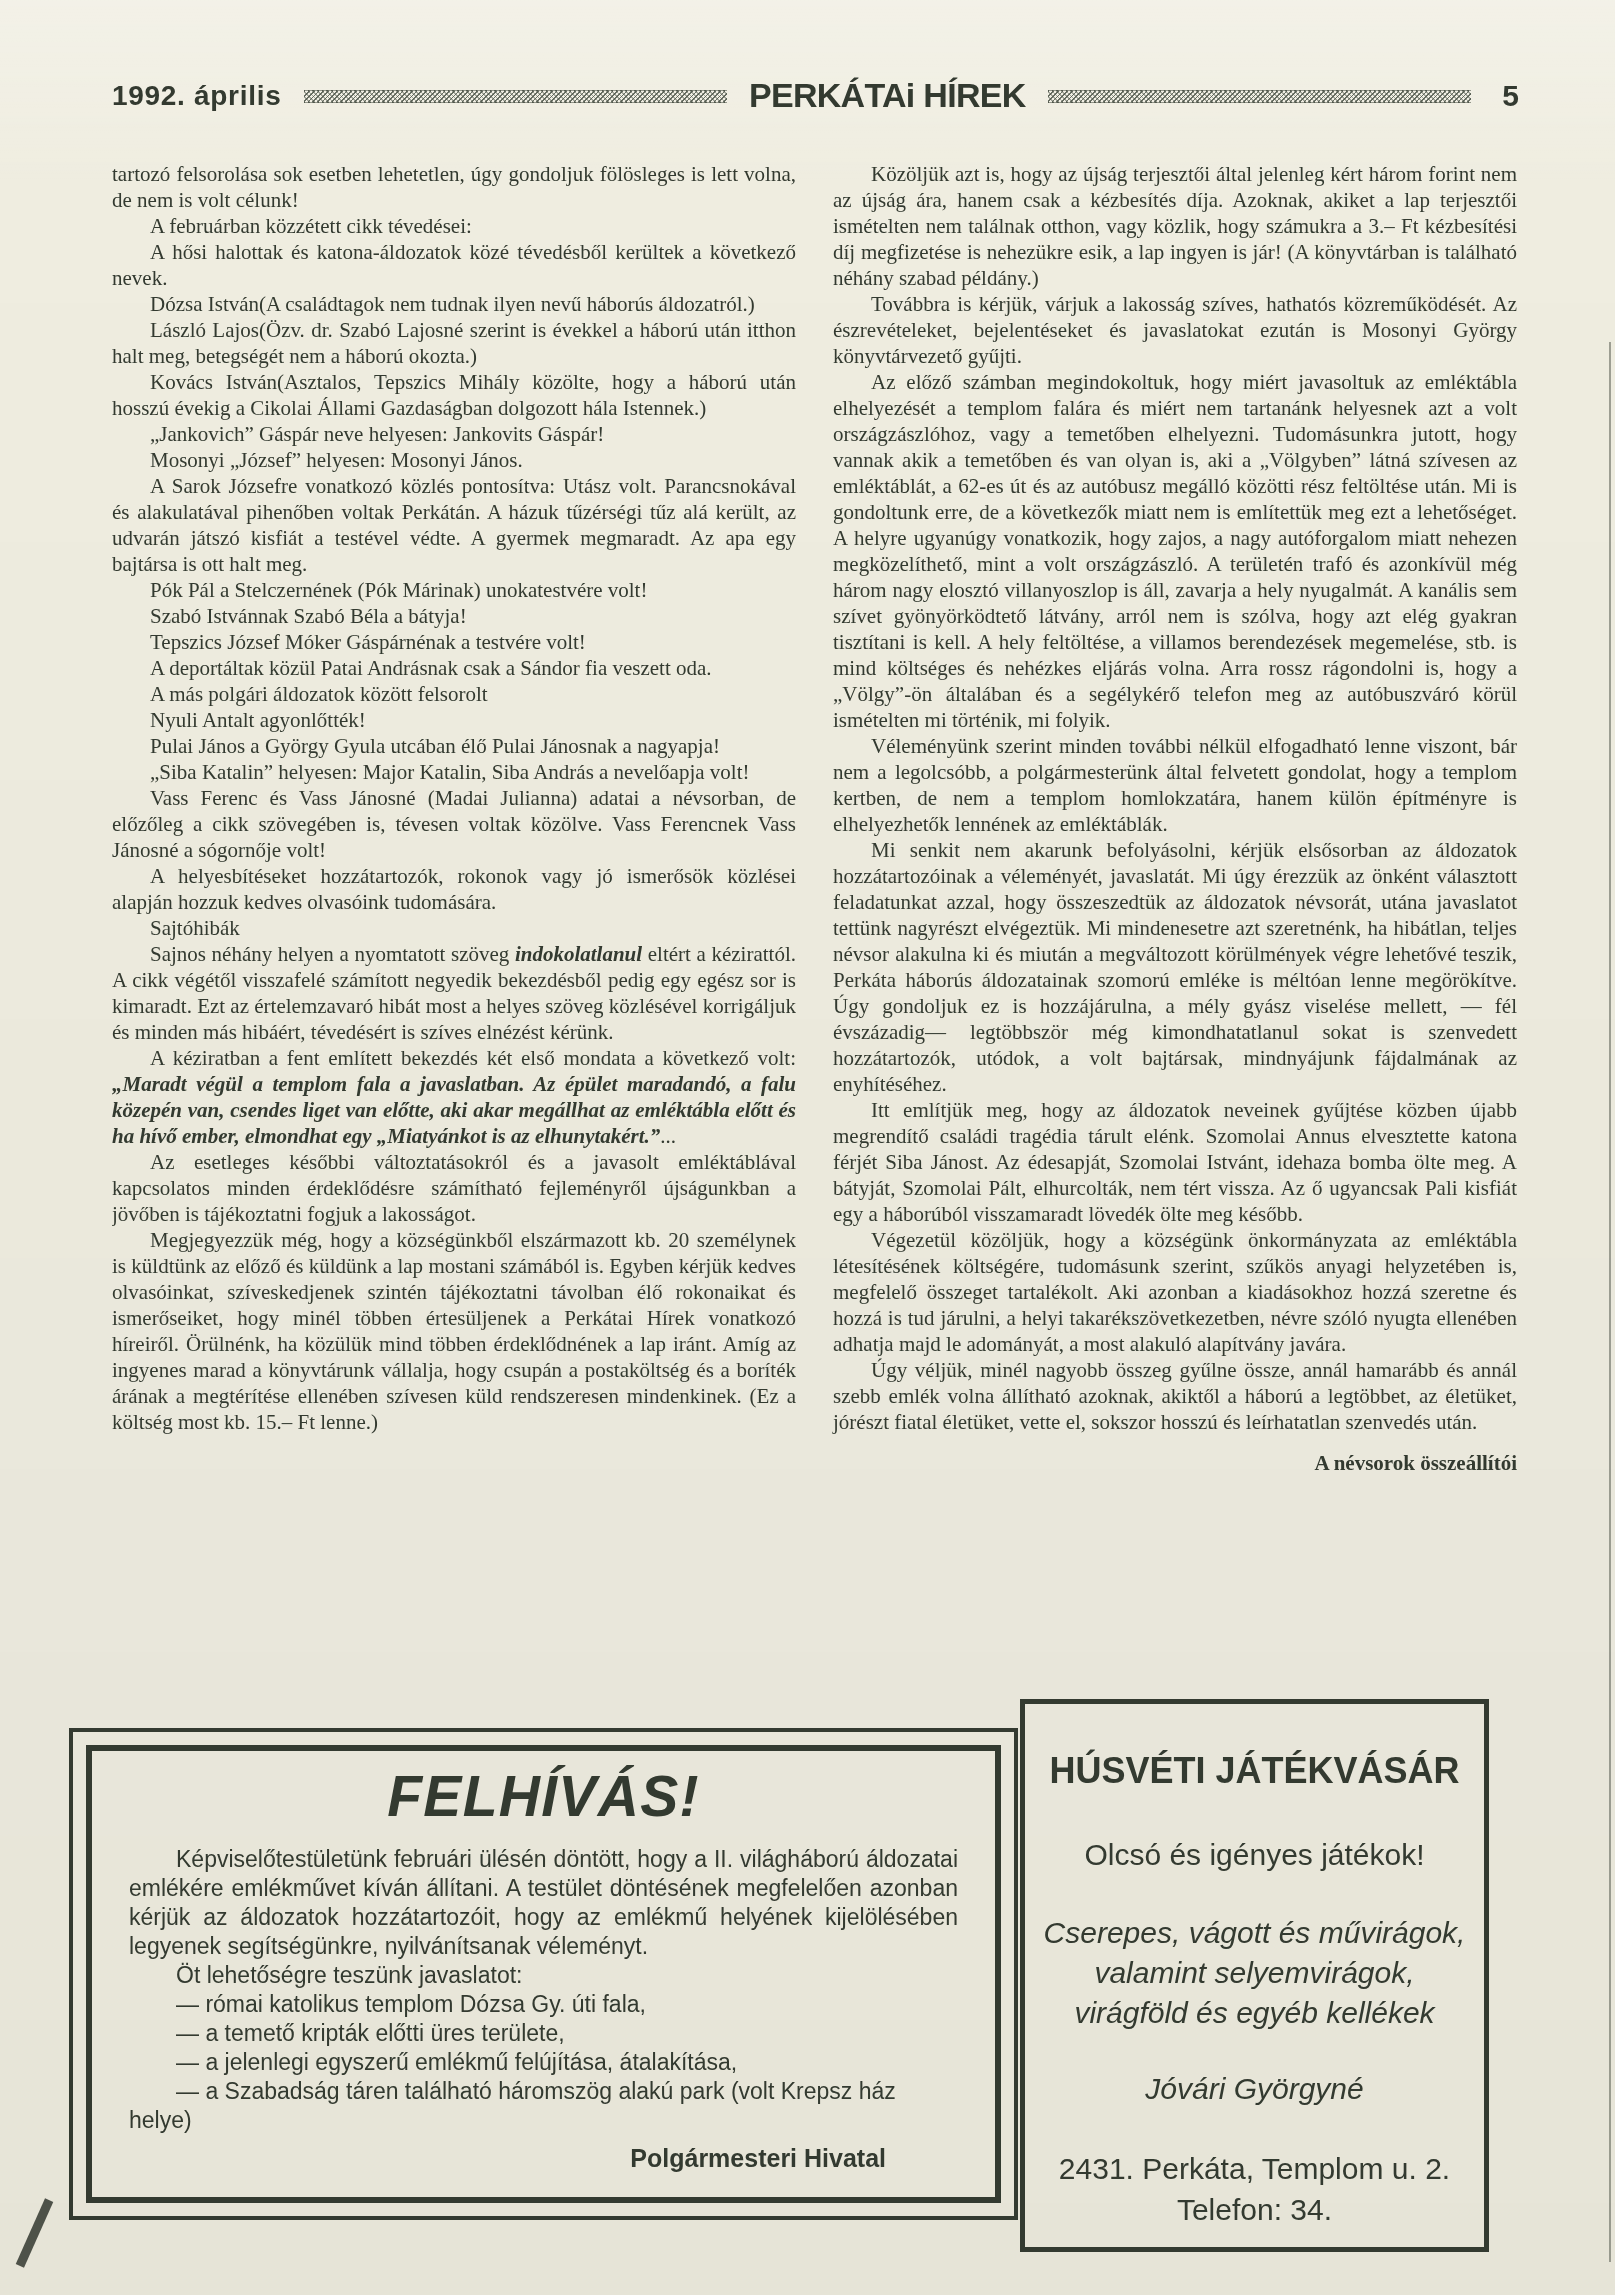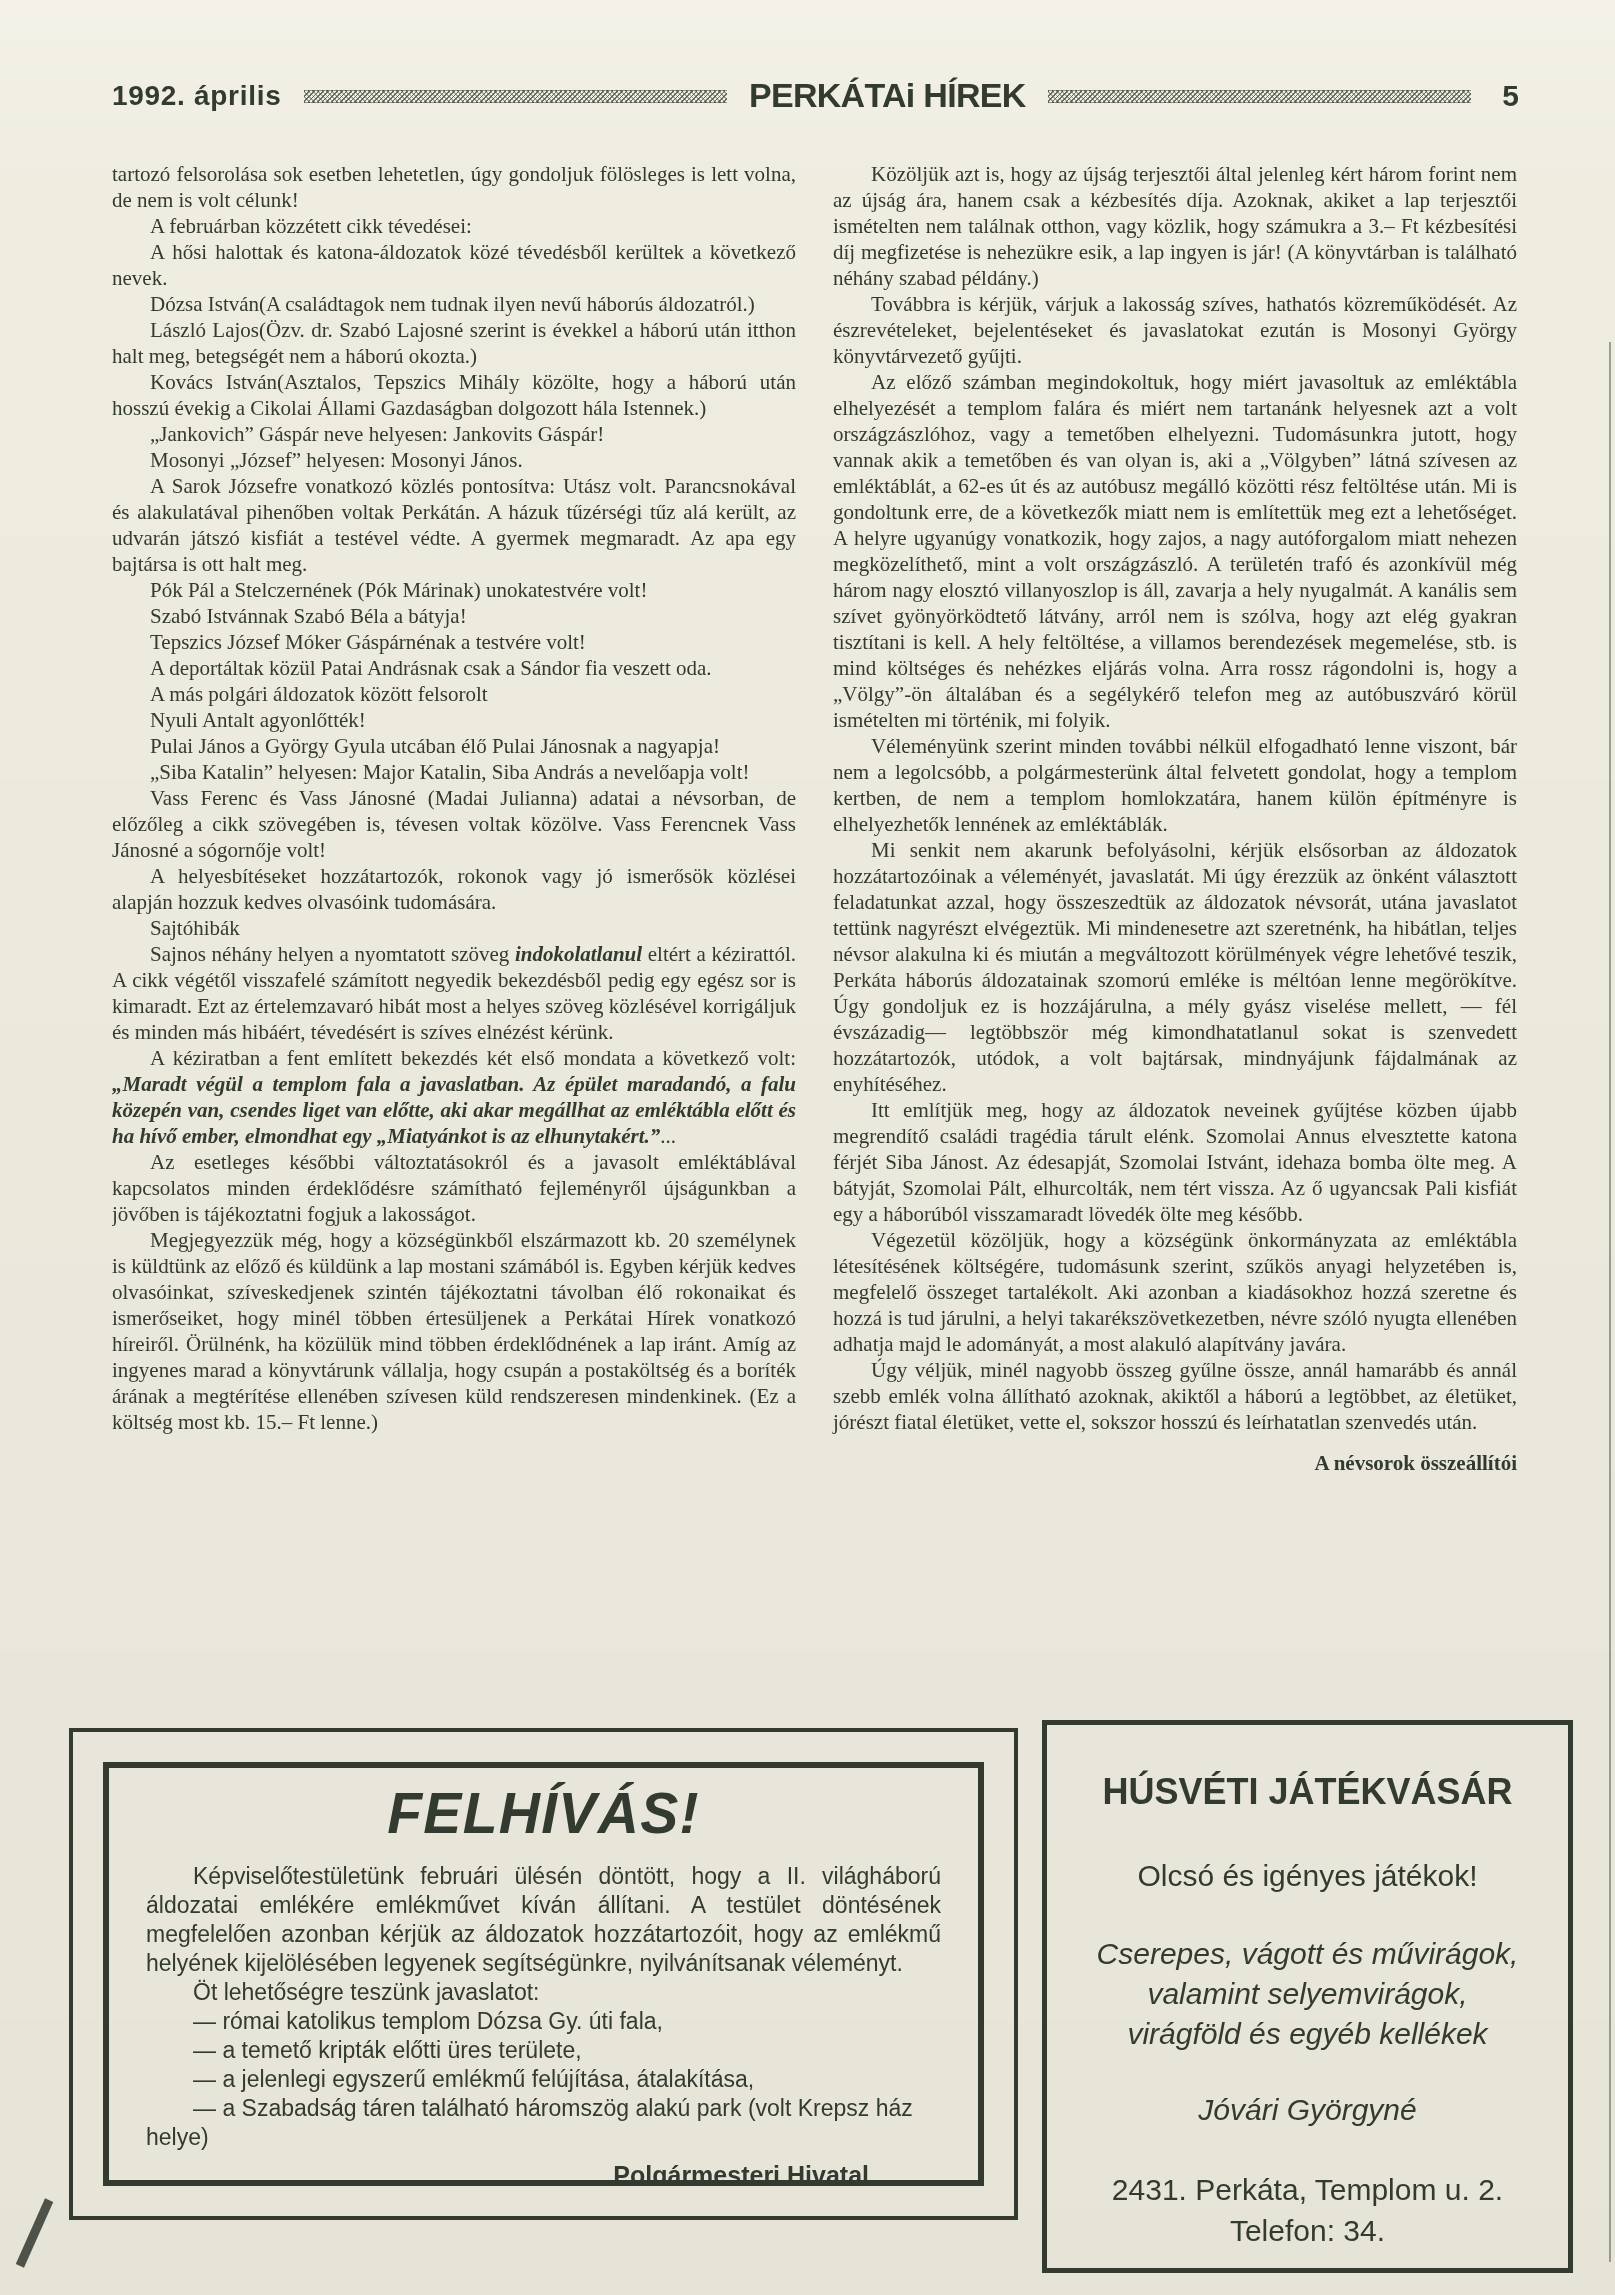--- a/index.html
+++ b/index.html
@@ -43,34 +43,34 @@
   p.para.indent{text-indent:38px;}
   p.para.right{text-align:right;margin-top:14.5px;}
   p.para.bold{font-weight:bold;}
   .it{font-style:italic;}
   .bd{font-weight:bold;}
 
   
   .bottom{position:relative;height:612px;}
 
   .box-felhivas{position:absolute;left:-43px;top:20px;width:949px;height:492px;
-    border:4px solid var(--ink);padding:30px;}
+    border:4px solid var(--ink);padding:13px;}
   .box-felhivas-inner{border:6px solid var(--ink);height:100%;padding:4px 37px 0;
     font-family:"Liberation Sans",sans-serif;overflow:hidden;}
   .felhivas-title{text-align:center;font-style:italic;font-weight:bold;
     font-size:57px;margin:8px 0 16px;letter-spacing:1.3px;}
   .box-felhivas-inner p{font-size:23px;line-height:29px;margin:0;text-align:justify;}
   .box-felhivas-inner p.indent{text-indent:47px;}
   .box-felhivas-inner p.opt{text-align:left;text-indent:47px;}
   .felhivas-sig{text-align:right !important;font-weight:bold;font-size:25px !important;
     margin-top:9.2px !important;padding-right:72px;}
 
-  .box-husveti{position:absolute;left:930px;top:-9.2px;width:531px;height:553px;
+  .box-husveti{position:absolute;left:908px;top:-9.2px;width:469px;height:553px;
     border:5.3px solid var(--ink);font-family:"Liberation Sans",sans-serif;
-    text-align:center;padding:36px 14.5px 0;overflow:hidden;margin-top:21px;}
+    text-align:center;padding:36px 14.5px 0;overflow:hidden;}
   .husveti-title{font-size:36px;font-weight:bold;margin:10.5px 0 0;white-space:nowrap;}
   .husveti-sub{font-size:30px;margin:46px 0 0;}
   .husveti-body{margin-top:41px;font-size:30px;line-height:40px;font-style:italic;}
   .husveti-sig{font-style:italic;font-size:30px;margin:39px 0 0;}
   .husveti-addr{font-size:30px;margin:46px 0 0;}
   .husveti-phone{font-size:30px;margin:6.6px 0 0;}
   .box-husveti p{padding:0;}
 </style>
 </head>
 <body>

